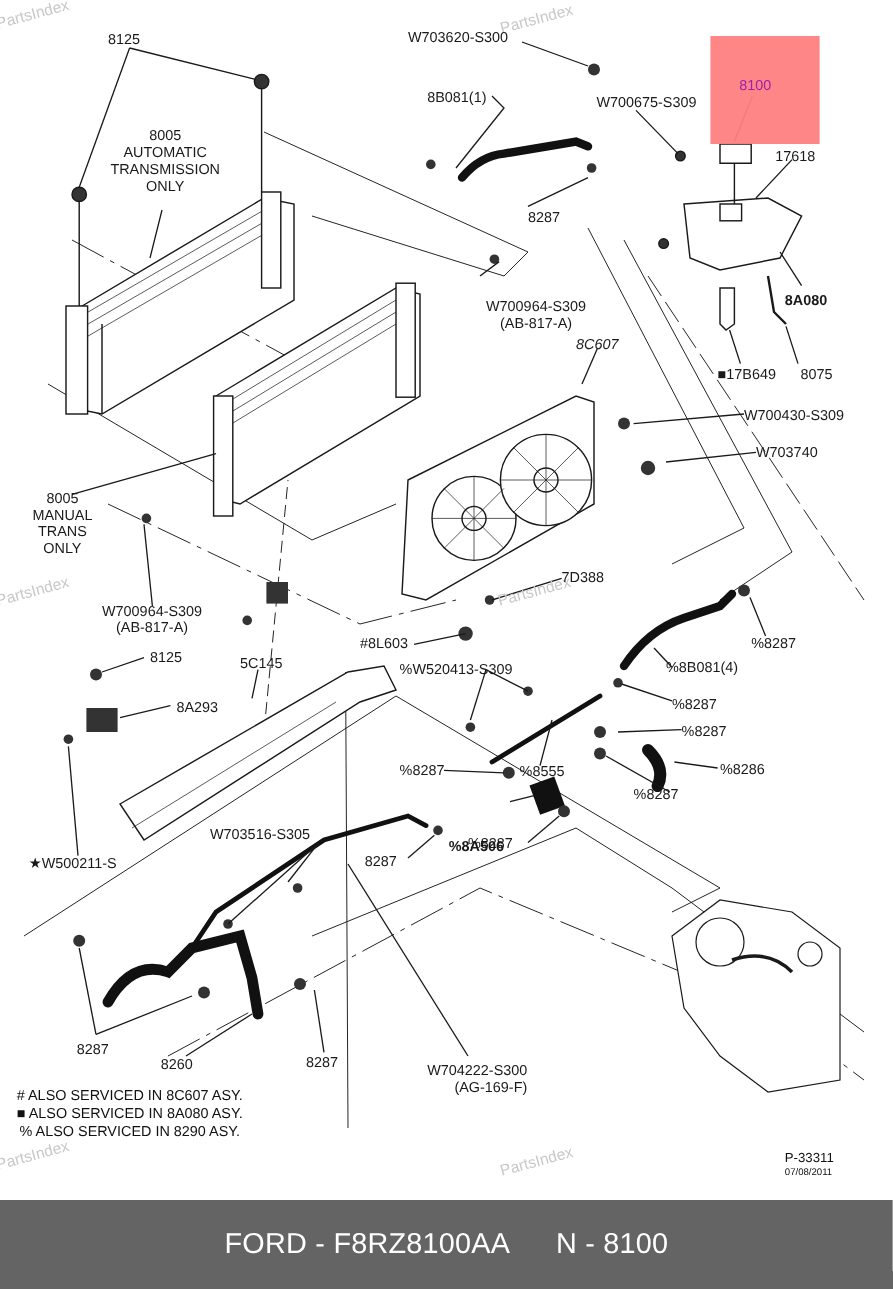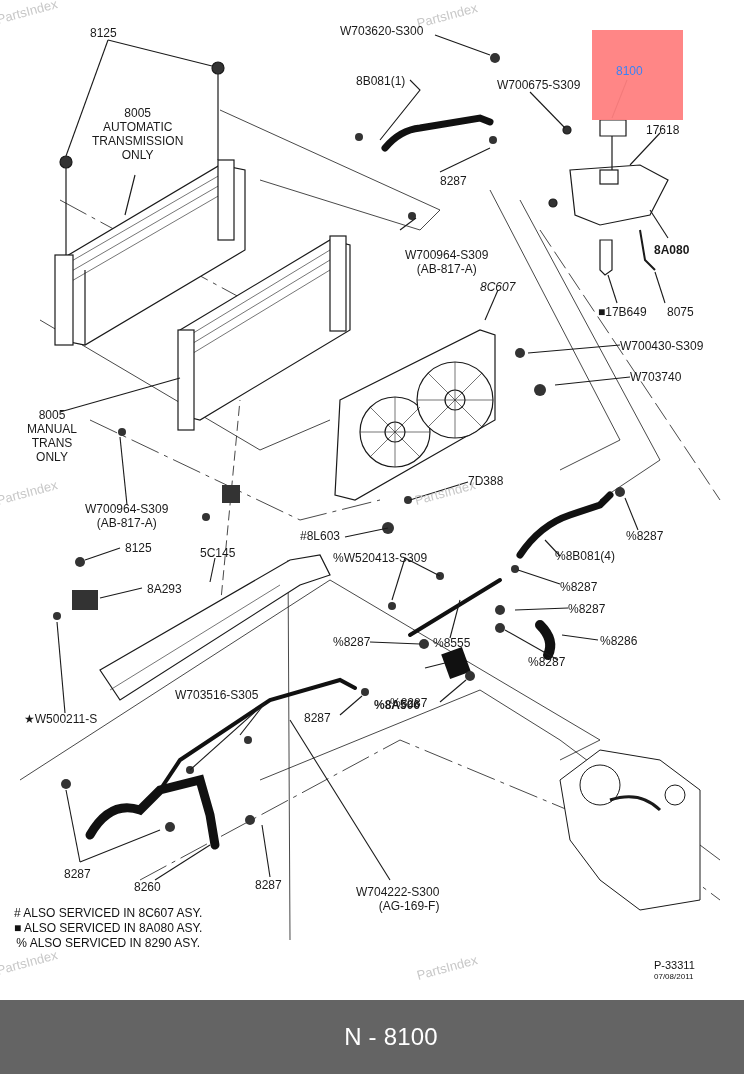--- a/index.html
+++ b/index.html
@@ -2,21 +2,21 @@
 <html><head>
 <meta charset="utf-8">
 <style>
   html, body { margin:0; padding:0; }
   body { width:744px; height:1074px; background:#ffffff; position:relative; overflow:hidden;
          font-family:"Liberation Sans", sans-serif; color:#111; }
   #diagram { position:absolute; left:0; top:0; width:744px; height:1000px; }
   .lbl { position:absolute; font-size:12px; line-height:14px; white-space:nowrap; color:#1a1a1a; text-align:center; }
   .wm { position:absolute; font-size:13px; color:#c8c8c8; transform:rotate(-15deg); white-space:nowrap; }
   .hl { position:absolute; left:592px; top:30px; width:91px; height:90px; background:#ff7f7f; opacity:0.95; }
-  .hl-label { position:absolute; left:616px; top:64px; font-size:12px; color:#3b82f6; }
+  .hl-label { position:absolute; left:616px; top:64px; font-size:12px; color:#a21caf; }
   .legend { position:absolute; left:14px; top:906px; font-size:12px; line-height:15px;text-align:center; }
   .legend div { white-space:nowrap; }
   .ref { position:absolute; left:654px; top:959px; font-size:11px; line-height:12px; }
   .ref .date { font-size:8px; }
   .footer { position:absolute; left:0; top:1000px; width:744px; height:74px; background:#646464;
             color:#ffffff; display:flex; align-items:center; justify-content:center;
             font-size:24px; letter-spacing:0.2px; }
   .footer .sep { display:inline-block; width:38px; }
 </style>
 </head>
@@ -256,15 +256,16 @@
     <div>% ALSO SERVICED IN 8290 ASY.</div>
   </div>
 
   <div class="ref">
     <div>P-33311</div>
     <div class="date">07/08/2011</div>
   </div>
 </div>
 
 <div class="footer">
+  <span>FORD - F8RZ8100AA</span>
   <span class="sep"></span>
   <span>N - 8100</span>
 </div>
 
 </body></html>

